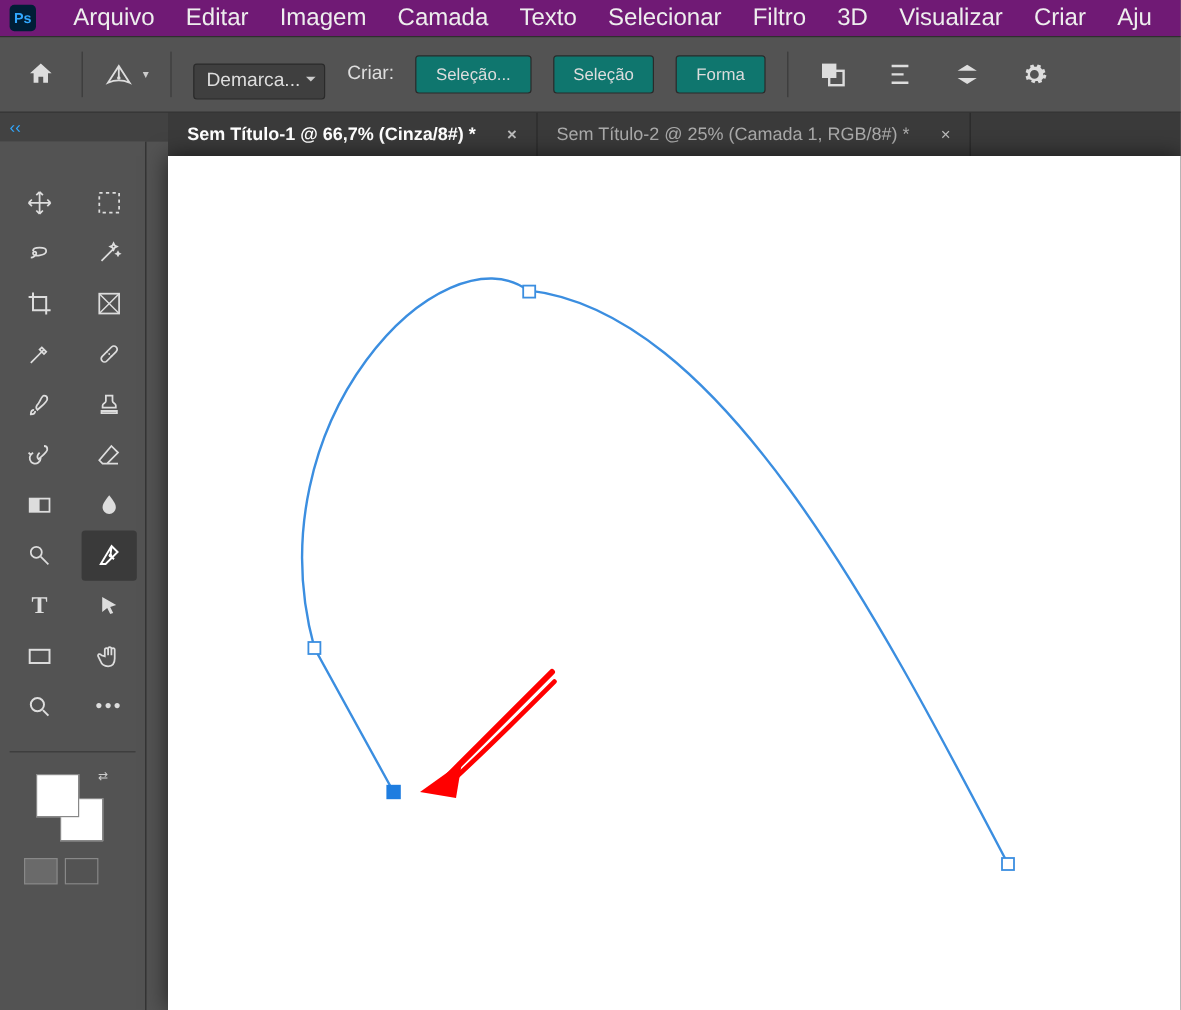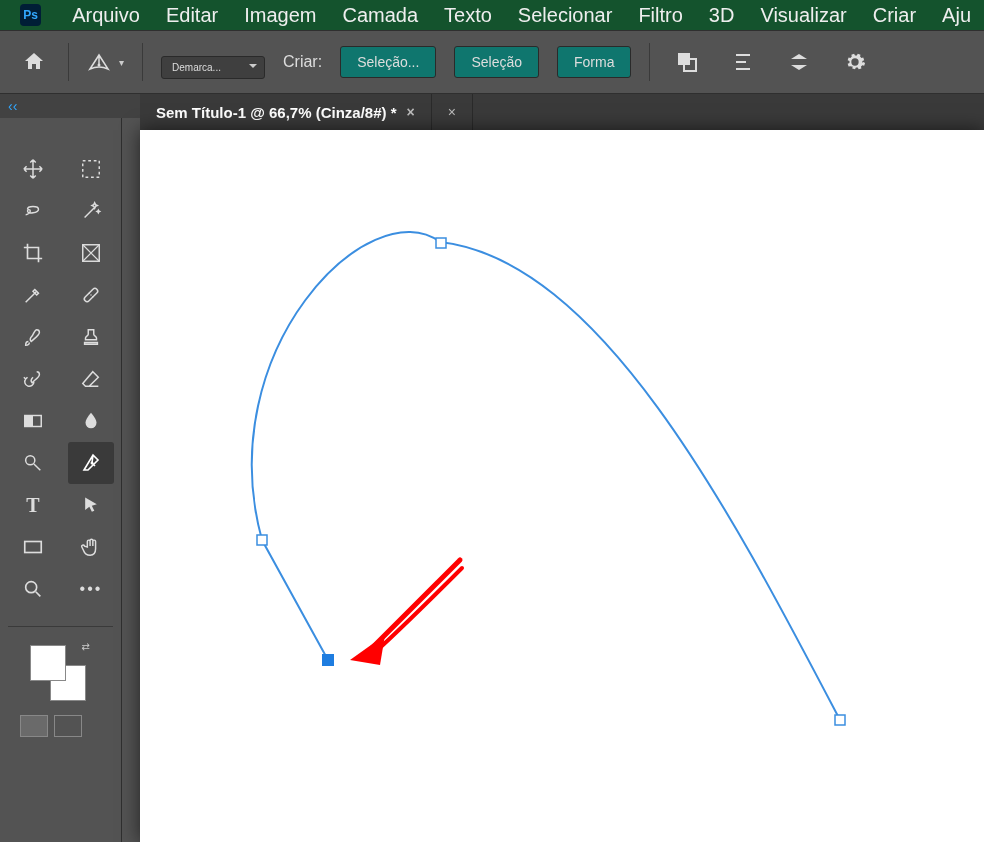--- a/index.html
+++ b/index.html
@@ -1,36 +1,36 @@
 <!DOCTYPE html>
 <html><head>
 <meta charset="utf-8">
 <style>
 * { margin: 0; padding: 0; box-sizing: border-box; font-family: -apple-system, "Segoe UI", Arial, sans-serif; }
 body { width: 984px; height: 842px; background: #535353; overflow: hidden; position: relative; }
 
 
-.menubar { height: 30px; background: #14532d; display: flex; align-items: center; padding-left: 20px; gap: 0; }
+.menubar { height: 30px; background: #701a75; display: flex; align-items: center; padding-left: 8px; gap: 0; }
 .ps-logo { width: 22px; height: 22px; background: #001e36; border-radius: 4px; display: flex; align-items: center; justify-content: center; color: #31a8ff; font-weight: 700; font-size: 12px; margin-right: 18px; }
 .menu-item { color: #eee; font-size: 20px; padding: 0 13px; cursor: pointer; }
 
 
 .optionbar { height: 64px; background: #535353; border-top: 1px solid #2f2f2f; border-bottom: 1px solid #2f2f2f; display: flex; align-items: center; padding: 0 18px; gap: 18px; }
 .home-btn { width: 32px; height: 32px; display: flex; align-items: center; justify-content: center; cursor: pointer; }
 .tool-icon-dd { display: flex; align-items: center; gap: 6px; color: #ddd; cursor: pointer; }
-.dd-select { background: #3f3f3f; border: 1px solid #2a2a2a; color: #ddd; font-size: 10px; padding: 5px 20px 5px 10px; border-radius: 3px; position: relative; cursor: pointer; min-width: 104px; margin-top: 11px; }
+.dd-select { background: #3f3f3f; border: 1px solid #2a2a2a; color: #ddd; font-size: 16px; padding: 5px 20px 5px 10px; border-radius: 3px; position: relative; cursor: pointer; min-width: 104px; margin-top: 11px; }
 .dd-select::after { content: ""; position: absolute; right: 7px; top: 50%; transform: translateY(-50%); border: 4px solid transparent; border-top-color: #ccc; }
 .opt-label { color: #ddd; font-size: 16px; }
 .opt-btn { background: #0f766e; border: 1px solid #2a2a2a; color: #ddd; font-size: 14px; padding: 7px 16px; border-radius: 3px; cursor: pointer; }
 .opt-iconbtn { width: 38px; height: 38px; display: flex; align-items: center; justify-content: center; cursor: pointer; color: #ddd; }
 .vsep { width: 1px; height: 38px; background: #3a3a3a; }
 
 
 .tab-row { height: 36px; background: #3a3a3a; display: flex; align-items: stretch; margin-left: 140px; }
-.tab { display: flex; align-items: center; padding: 0 16px; color: #fff; font-size: 15px; font-weight: 600; border-right: 1px solid #2a2a2a; gap: 10px; cursor: pointer; }
+.tab { display: flex; align-items: center; padding: 0 16px; color: #fff; font-size: 15px; font-weight: 600; border-right: 1px solid #2a2a2a; gap: 26px; cursor: pointer; }
 .tab.inactive { color: #aaa; font-weight: 400; }
 .tab-close { color: #bbb; font-size: 14px; cursor: pointer; }
 
 
 .collapse-strip { position: absolute; left: 0; top: 94px; width: 140px; height: 24px; background: #424242; display: flex; align-items: center; justify-content: flex-start; padding-left: 8px; color: #31a8ff; font-size: 14px; cursor: pointer; }
 
 
 .tool-panel { position: absolute; left: 0; top: 118px; width: 122px; background: #535353; bottom: 0; border-right: 1px solid #2f2f2f; padding-top: 30px; }
 .tool-grid { display: grid; grid-template-columns: 50px 50px; gap: 0 8px; padding-left: 10px; }
 .tool-cell { width: 46px; height: 42px; display: flex; align-items: center; justify-content: center; color: #ddd; cursor: pointer; position: relative; border-radius: 3px; }
@@ -111,20 +111,21 @@
 </div>
 
 <div class="collapse-strip">‹‹</div>
 
 <div class="tab-row">
   <div class="tab">
     <span>Sem Título-1 @ 66,7% (Cinza/8#) *</span>
     <span class="tab-close">×</span>
   </div>
   <div class="tab inactive">
+    <span>Sem Título-2 @ 25% (Camada 1, RGB/8#) *</span>
     <span class="tab-close">×</span>
   </div>
 </div>
 
 <div class="tool-panel">
   <div class="tool-grid">
 
     <div class="tool-cell">
         <svg width="22" height="22" viewBox="0 0 24 24">
           <path fill="none" stroke="currentColor" stroke-width="1.6" d="M12 2v20M2 12h20M12 2l-3 3M12 2l3 3M12 22l-3-3M12 22l3-3M2 12l3-3M2 12l3 3M22 12l-3-3M22 12l-3 3"></path>

